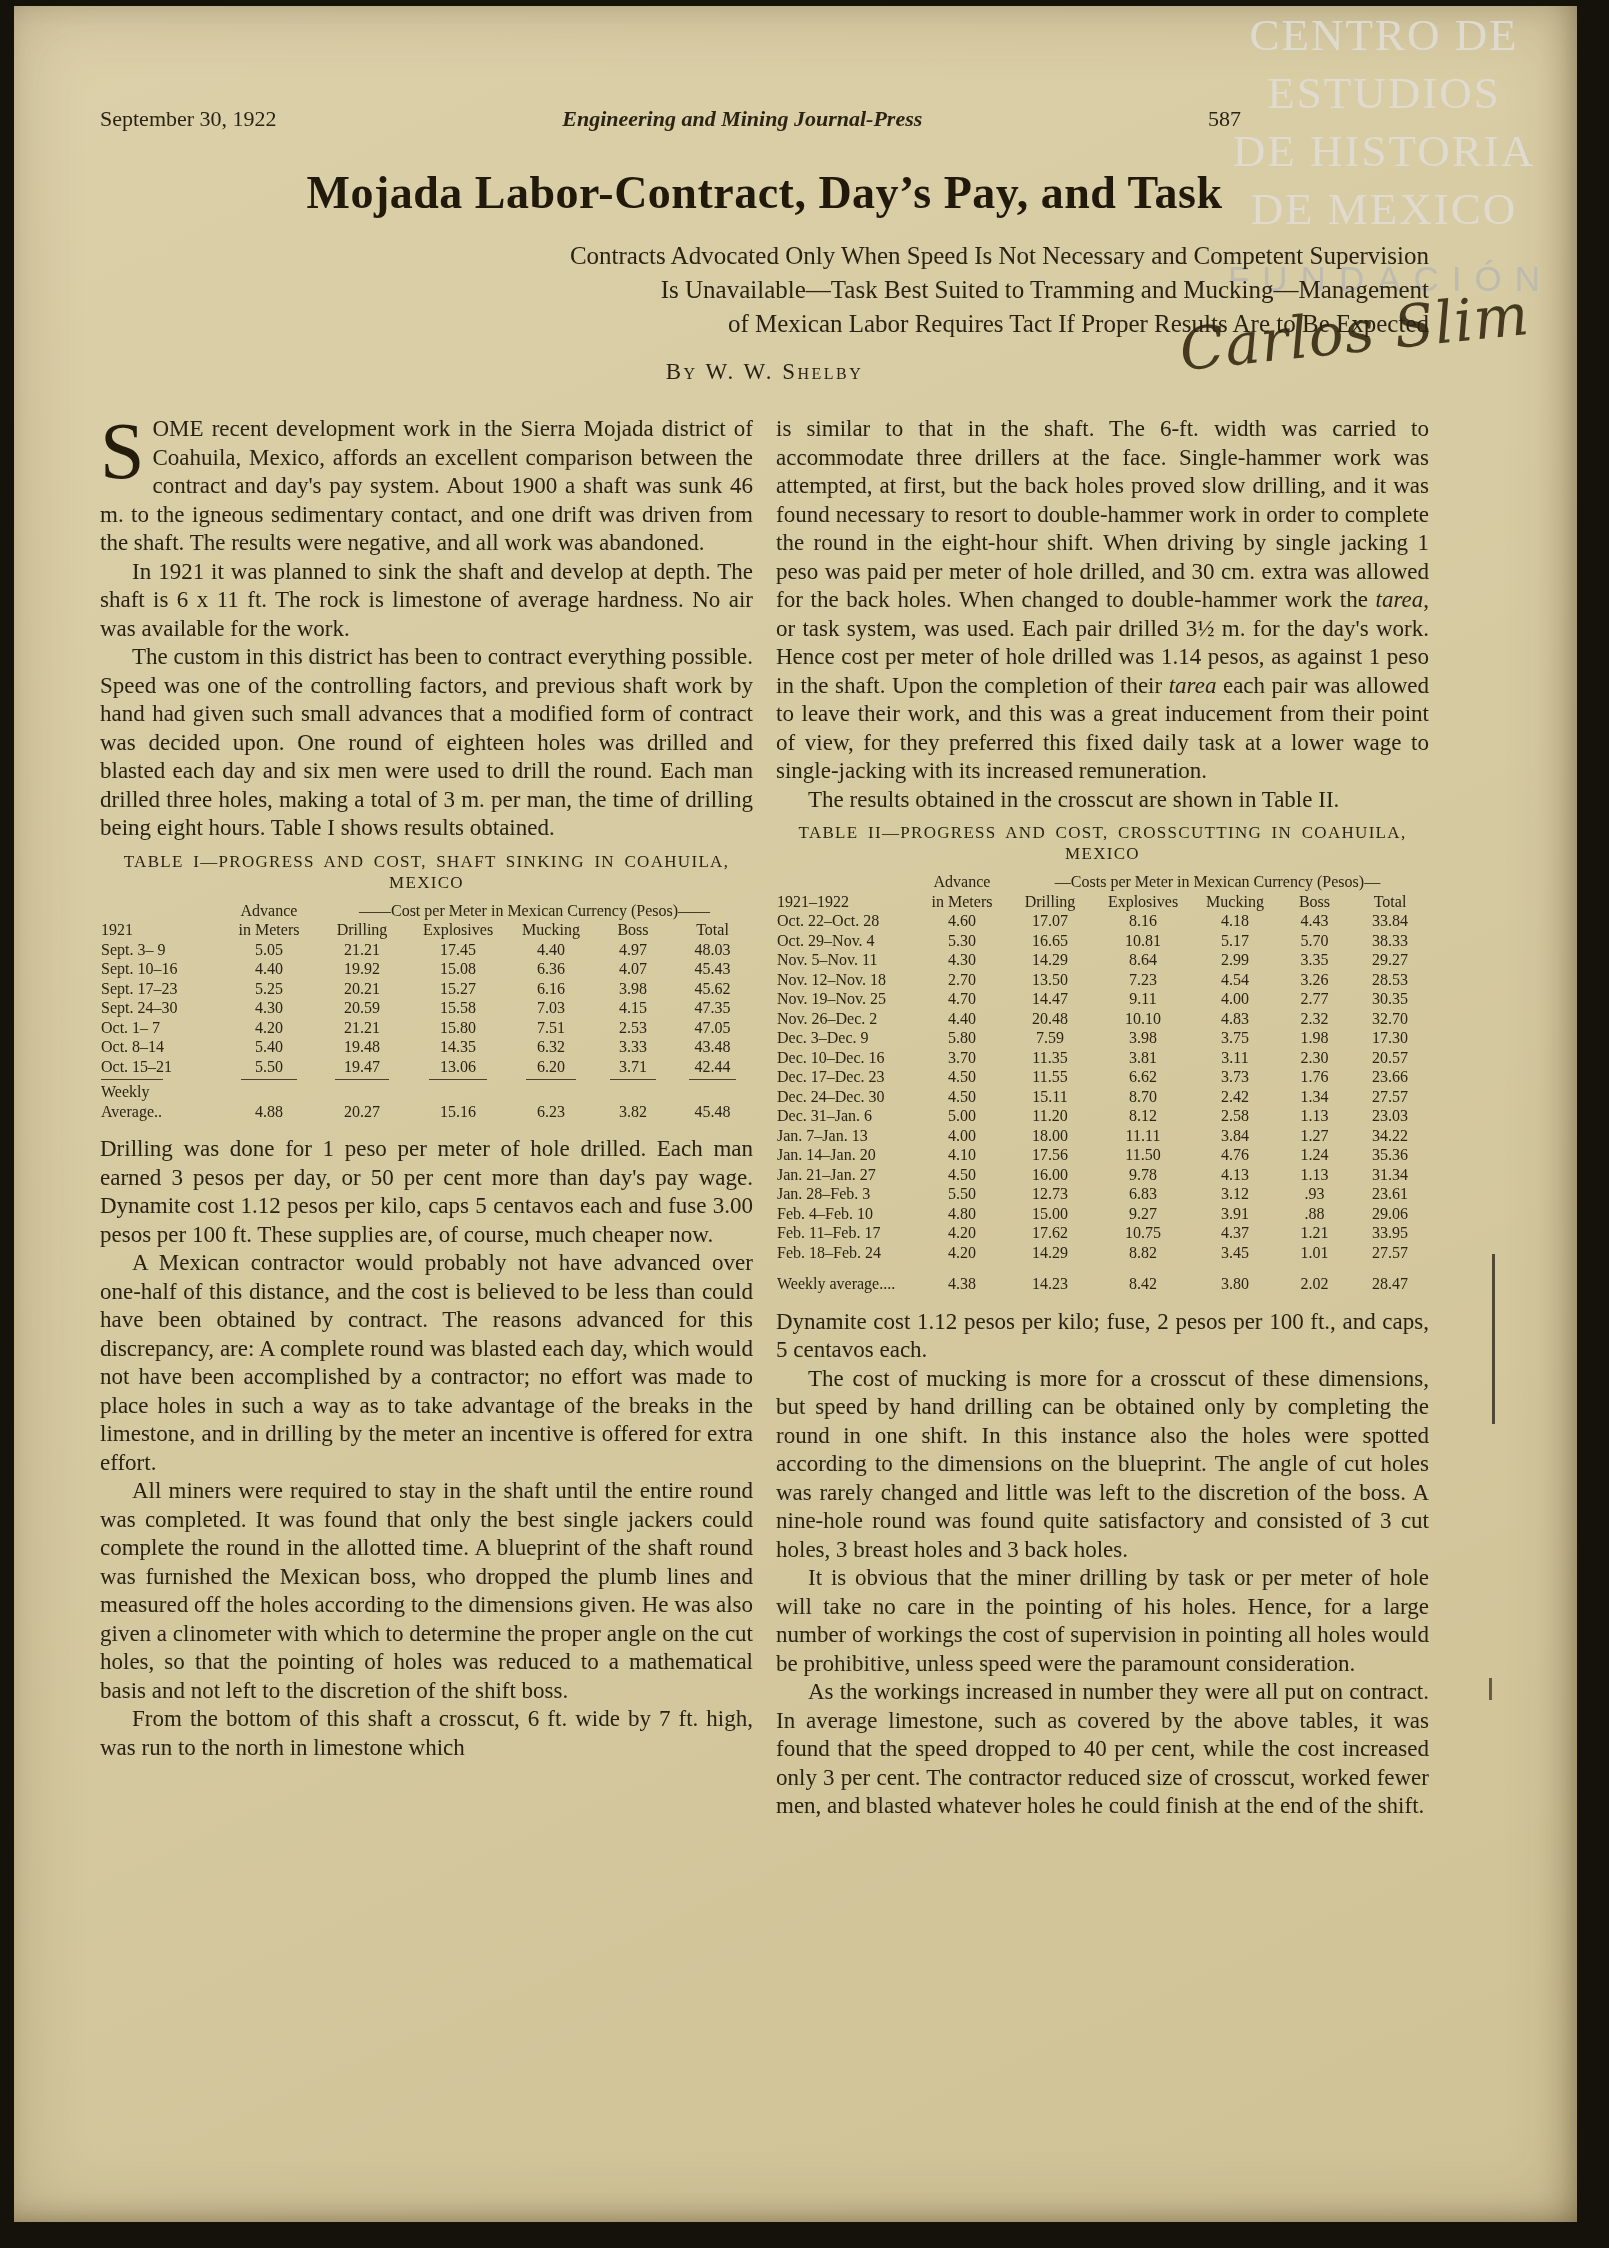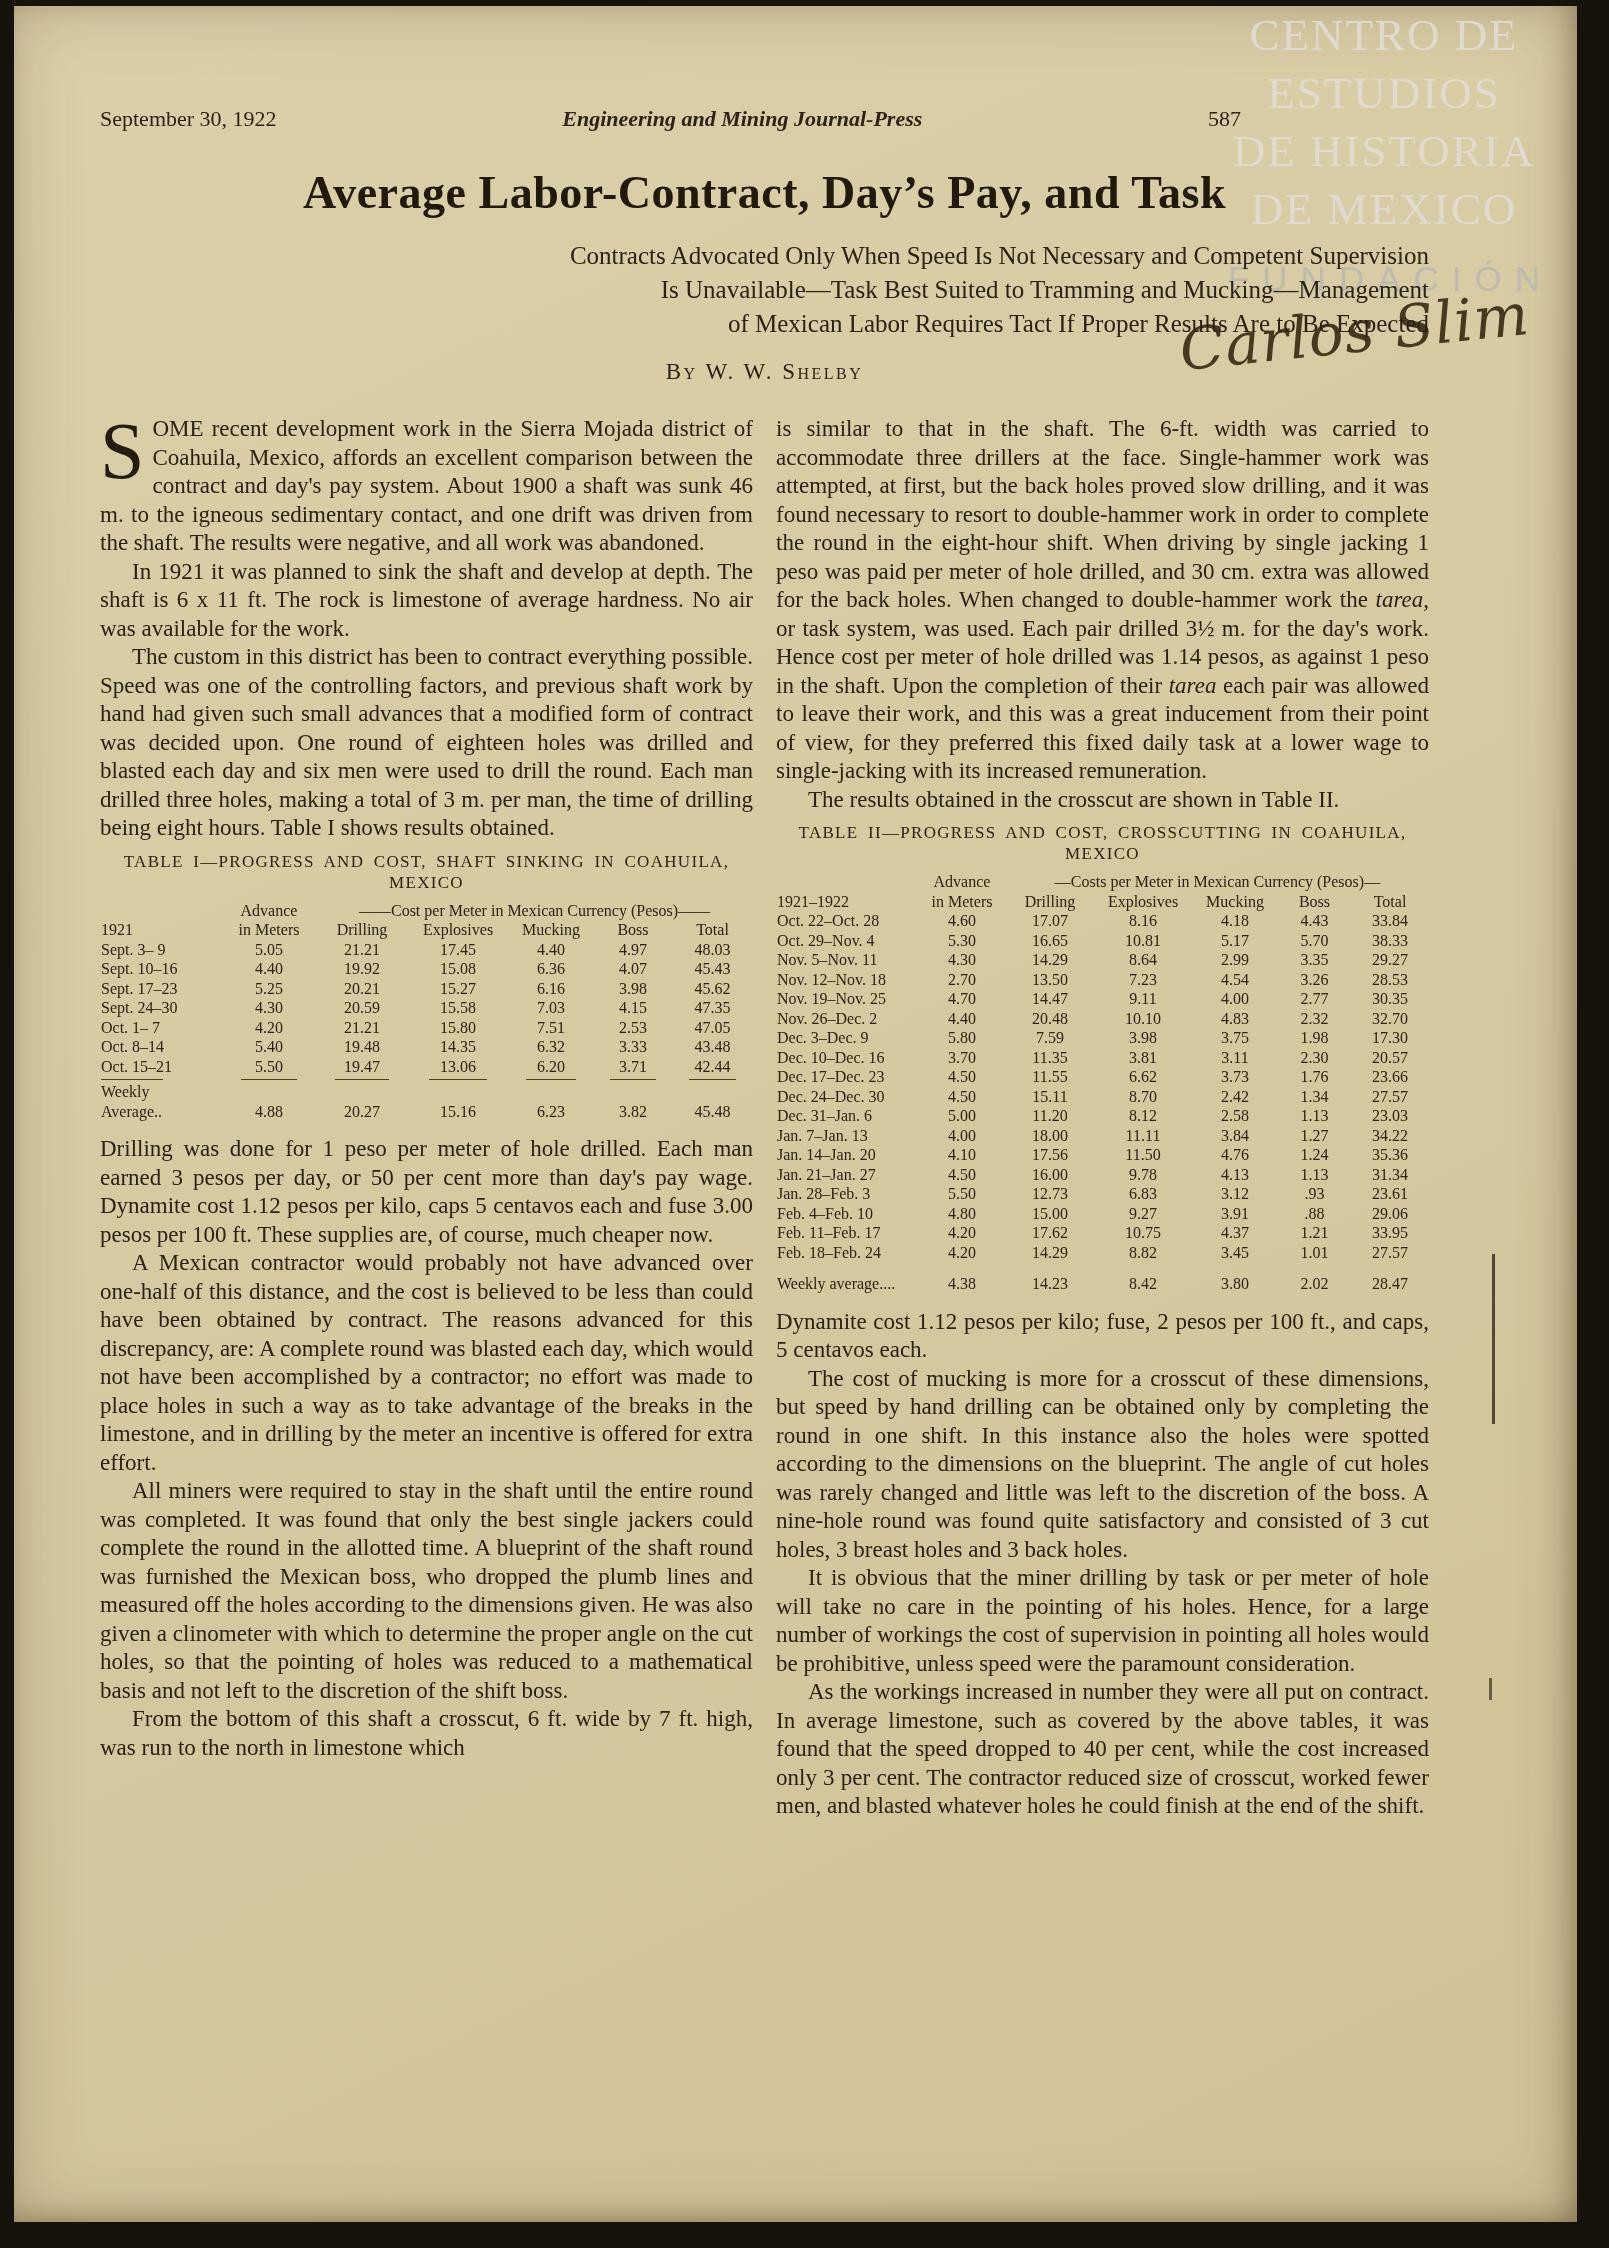--- a/index.html
+++ b/index.html
@@ -100,21 +100,21 @@
   <div class="artifact-2"></div>
 
   <div class="content">
 
     <div class="header-row">
       <span>September 30, 1922</span>
       <span class="journal">Engineering and Mining Journal-Press</span>
       <span class="page-number">587</span>
     </div>
 
-    <div class="title">Average Labor-Contract, Day’s Pay, and Task</div>
+    <div class="title">Mojada Labor-Contract, Day’s Pay, and Task</div>
 
     <div class="subtitle">
       <div>Contracts Advocated Only When Speed Is Not Necessary and Competent Supervision</div>
       <div>Is Unavailable—Task Best Suited to Tramming and Mucking—Management</div>
       <div>of Mexican Labor Requires Tact If Proper Results Are to Be Expected</div>
     </div>
 
     <div class="byline">By W. W. Shelby</div>
 
     <div class="cols">

